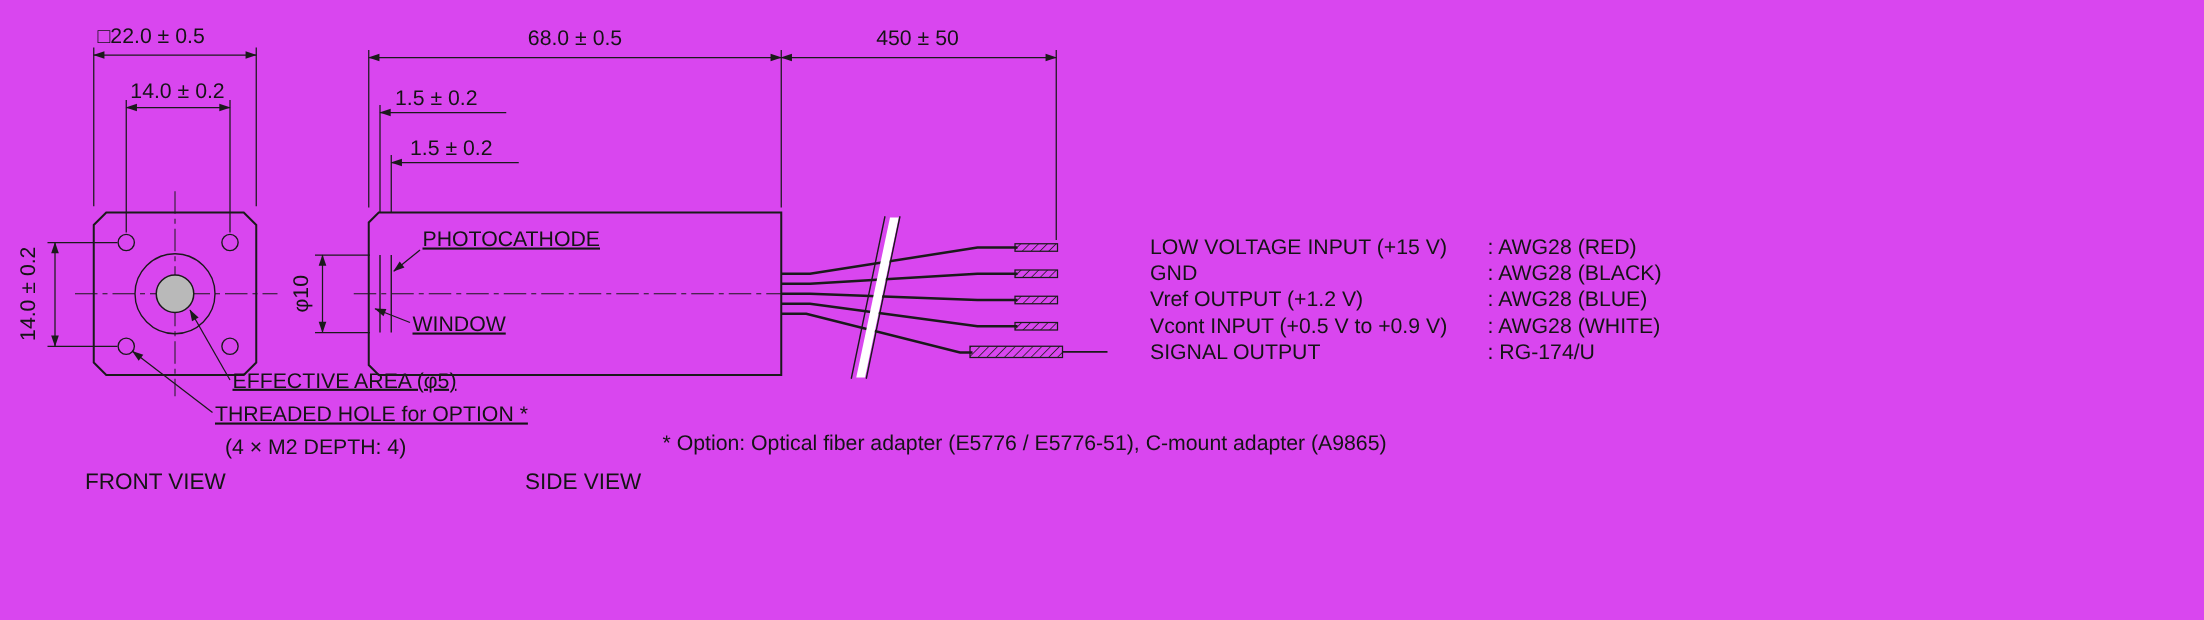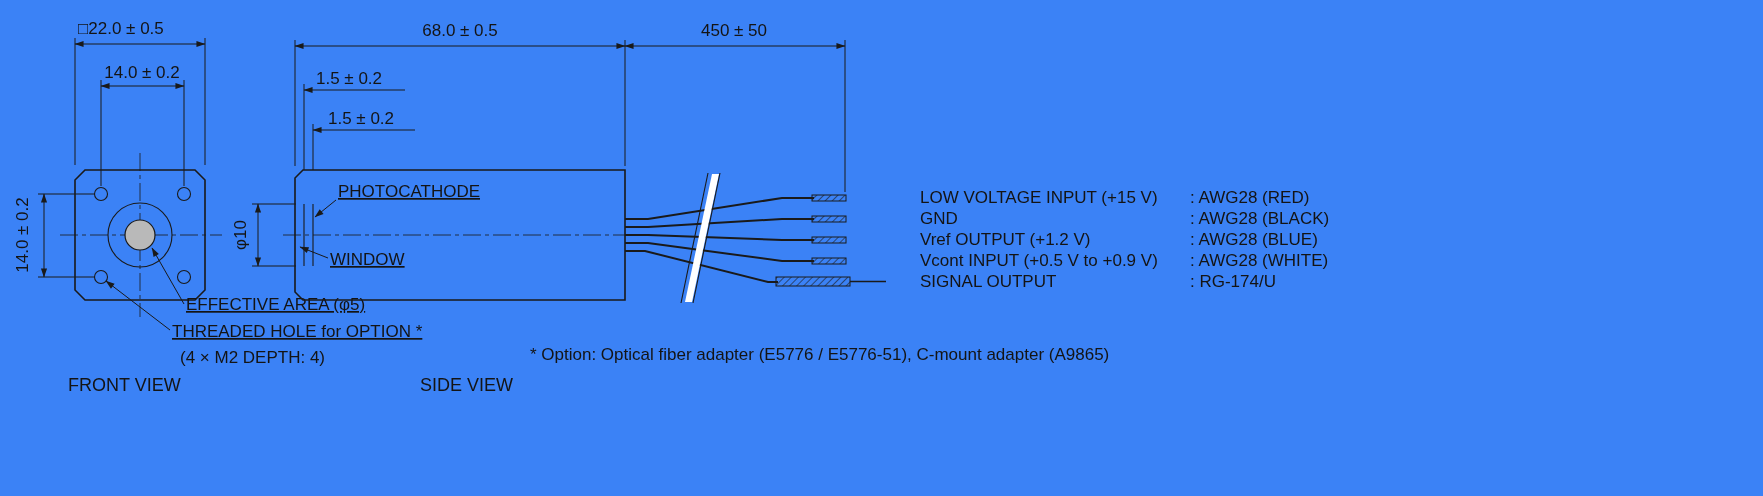--- a/index.html
+++ b/index.html
@@ -1,16 +1,16 @@
 <!DOCTYPE html>
 <html><head>
 <meta charset="utf-8">
 <style>
   html,body{margin:0;padding:0;background:#ffffff;}
-  .stage{width:1763px;height:496px;background:#3b82f6;position:relative;overflow:hidden;}
+  .stage{width:1763px;height:496px;background:#d946ef;position:relative;overflow:hidden;}
   svg{display:block;}
   text{font-family:"Liberation Sans", sans-serif;font-size:17px;fill:#141414;}
   .viewlabel{font-size:18px;}
   .u{text-decoration:underline;}
   .outline{fill:none;stroke:#1a1a1a;stroke-width:1.6;stroke-linejoin:miter;}
   .thin{fill:none;stroke:#1a1a1a;stroke-width:1.1;}
   .dim{fill:none;stroke:#1a1a1a;stroke-width:1;}
   .cline{fill:none;stroke:#1a1a1a;stroke-width:0.8;stroke-dasharray:18 4 4 4;}
   .wire{fill:none;stroke:#1a1a1a;stroke-width:2;}
   .coaxtail{fill:none;stroke:#1a1a1a;stroke-width:1.3;}

